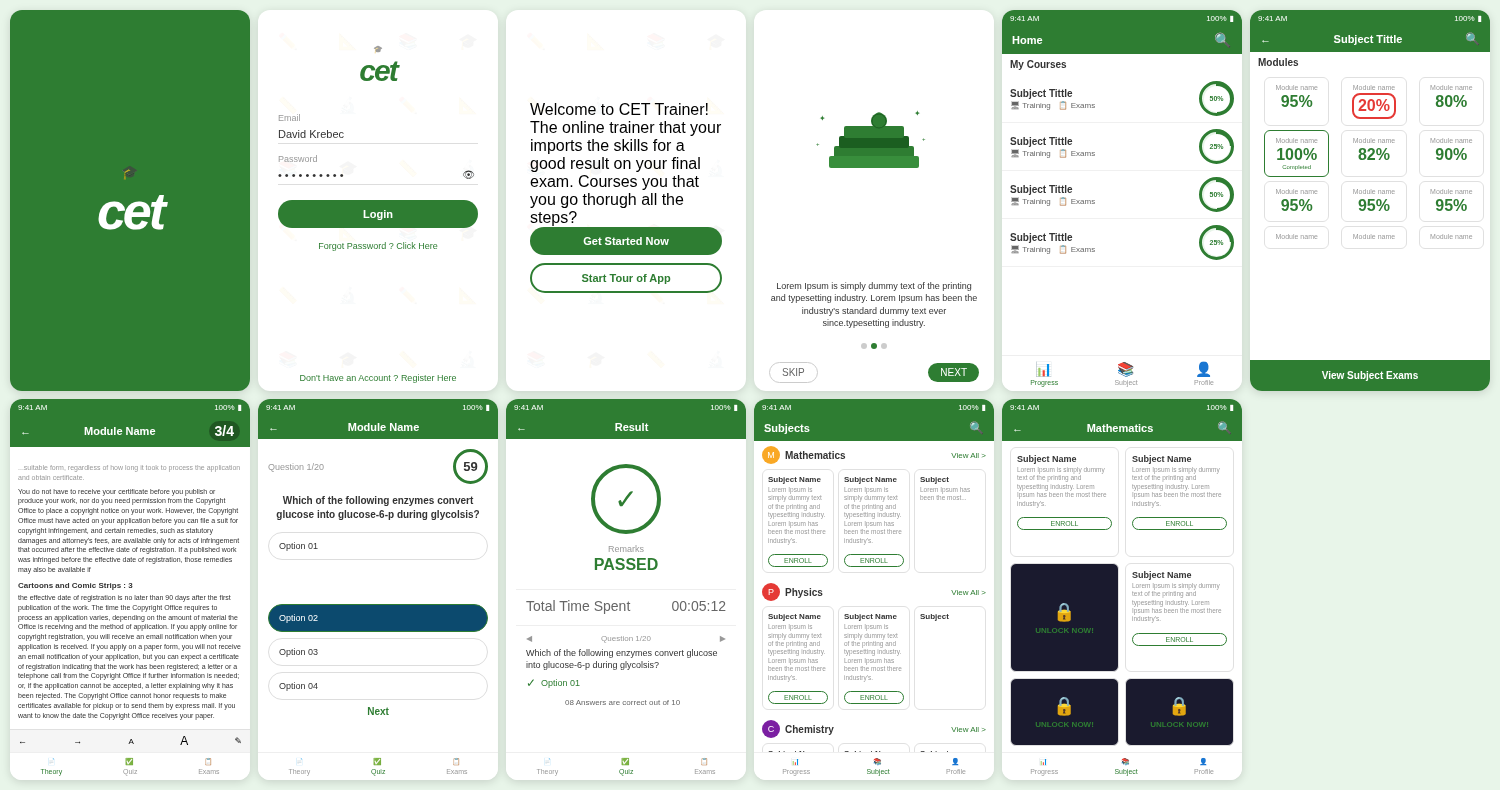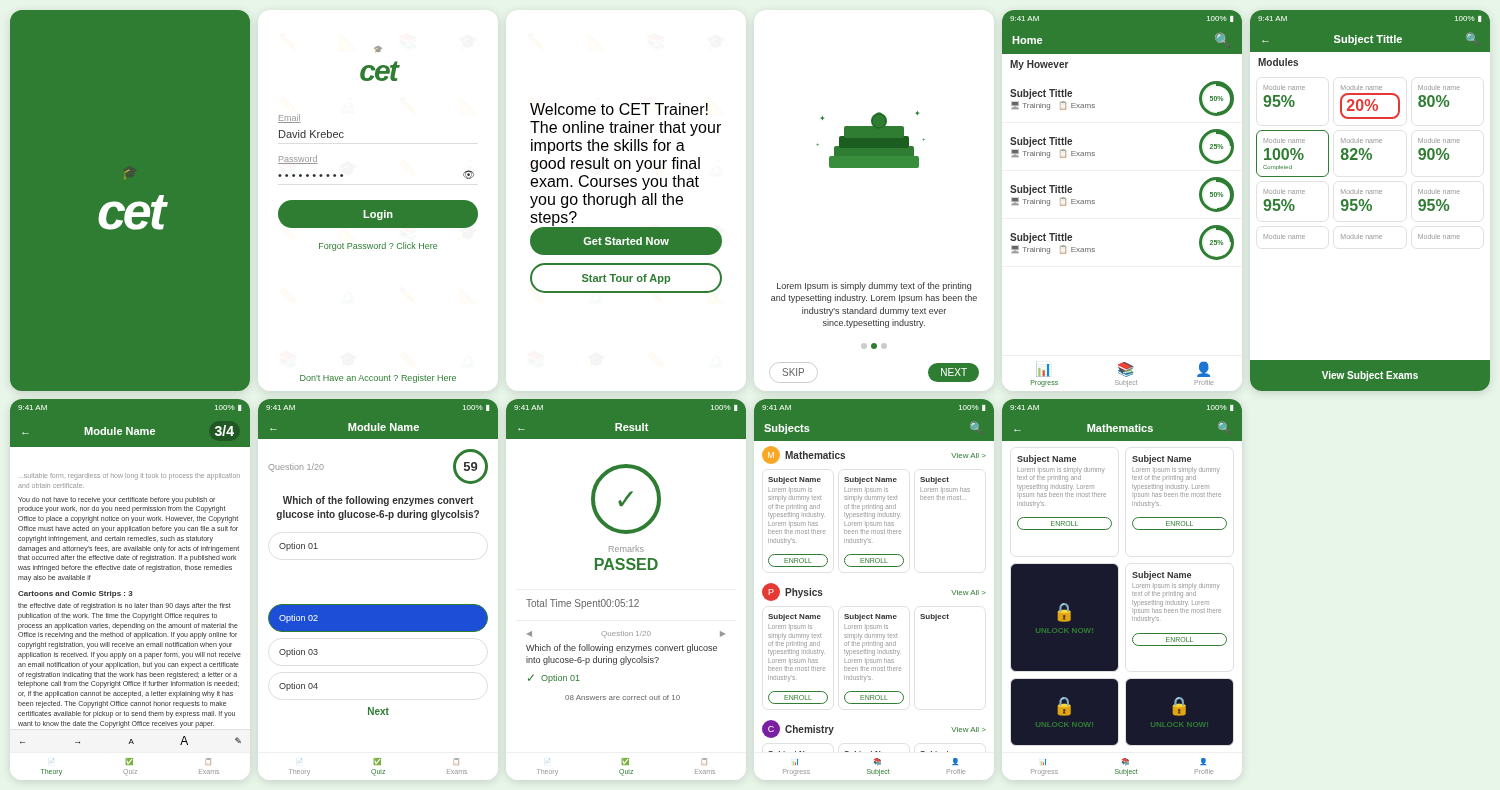--- a/index.html
+++ b/index.html
@@ -67,21 +67,21 @@
     }
     
     .login-screen .logo-area-small {
       display: flex;
       align-items: center;
       justify-content: center;
       padding: 15px 0 5px;
     }
     .form-section { padding: 10px 20px; flex: 1; }
     .form-field { margin-bottom: 10px; }
-    .form-label { font-size: 9px; color: #999; margin-bottom: 2px; text-decoration: underline; }
+    .form-label { font-size: 9px; color: #999; margin-bottom: 2px; }
     .form-value { font-size: 11px; color: #333; border-bottom: 1px solid #ddd; padding: 3px 0; }
     .form-password { letter-spacing: 3px; }
     .green-btn {
       background: #2e7d32;
       color: white;
       border: none;
       border-radius: 25px;
       padding: 8px 0;
       width: 100%;
       font-size: 11px;
@@ -203,20 +203,22 @@
       grid-template-columns: repeat(3, 1fr);
       gap: 4px;
       padding: 4px 6px;
     }
     .module-card {
       border: 1px solid #e0e0e0;
       border-radius: 6px;
       padding: 6px;
       display: flex;
       flex-direction: column;
+      align-items: center;
+      margin-left: 8px;
     }
     .module-label { font-size: 7px; color: #999; margin-bottom: 2px; }
     .module-percent {
       font-size: 16px;
       font-weight: bold;
       color: #2e7d32;
     }
     .module-percent.red { color: #e53935; border: 2px solid #e53935; border-radius: 8px; padding: 2px 4px; }
     .view-exams-btn {
       background: #2e7d32;
@@ -238,21 +240,21 @@
       font-size: 11px;
       font-weight: bold;
     }
     .page-indicator {
       font-size: 14px;
       color: white;
       background: rgba(0,0,0,0.3);
       padding: 2px 6px;
       border-radius: 10px;
     }
-    .reading-content { padding: 24px 8px; font-size: 7.5px; line-height: 1.4; color: #333; overflow: hidden; flex: 1; }
+    .reading-content { padding: 16px 8px; font-size: 7.5px; line-height: 1.4; color: #333; overflow: hidden; flex: 1; }
     .section-heading { font-weight: bold; margin: 5px 0 2px; font-size: 8px; }
     .text-toolbar {
       display: flex;
       align-items: center;
       justify-content: space-between;
       padding: 4px 8px;
       background: #f5f5f5;
       border-top: 1px solid #e0e0e0;
       font-size: 9px;
     }
@@ -284,38 +286,38 @@
       padding: 8px 10px;
       margin-bottom: 6px;
       border: 1px solid #ddd;
       border-radius: 20px;
       background: white;
       font-size: 9px;
       color: #333;
       cursor: pointer;
       text-align: left;
     }
-    .option-btn.selected { background: #1d4ed8; color: white; border-color: #2e7d32; margin-top: 44px; }
+    .option-btn.selected { background: #0c4a6e; color: white; border-color: #2e7d32; margin-top: 44px; }
     .next-link { text-align: center; color: #2e7d32; font-size: 10px; font-weight: bold; margin-top: 5px; cursor: pointer; }
     .result-content { padding: 10px; display: flex; flex-direction: column; align-items: center; flex: 1; }
     .result-circle {
       width: 70px; height: 70px;
       border-radius: 50%;
       border: 4px solid #2e7d32;
       display: flex;
       align-items: center;
       justify-content: center;
       margin: 15px 0 10px;
       font-size: 28px;
       color: #2e7d32;
     }
     .remarks-label { font-size: 9px; color: #999; margin-bottom: 2px; }
     .passed-text { font-size: 16px; font-weight: bold; color: #2e7d32; margin-bottom: 15px; }
     .result-stats { width: 100%; padding: 8px 10px; border-top: 1px solid #eee; border-bottom: 1px solid #eee; }
-    .stat-row { display: flex; font-size: 10px; color: #666; margin-bottom: 3px; }
+    .stat-row { display: flex; justify-content: space-between; font-size: 14px; color: #666; margin-bottom: 3px; }
     .answer-review { width: 100%; padding: 8px 10px; }
     .review-question { font-size: 9px; color: #333; margin-bottom: 5px; line-height: 1.3; }
     .answer-row { display: flex; align-items: center; gap: 5px; font-size: 9px; color: #2e7d32; }
     .correct-icon { color: #2e7d32; font-size: 12px; }
     .answers-count { font-size: 8px; color: #666; }
     .subject-section { margin-bottom: 5px; }
     .subject-header { display: flex; justify-content: space-between; align-items: center; padding: 5px 8px; }
     .subject-name-row { display: flex; align-items: center; gap: 5px; }
     .subject-icon { width: 18px; height: 18px; border-radius: 50%; display: flex; align-items: center; justify-content: center; font-size: 9px; color: white; }
     .subject-title { font-size: 10px; font-weight: bold; color: #333; }
@@ -492,21 +494,21 @@
       <span>9:41 AM</span>
       <div class="status-icons">
         <span>100%</span>
         <span>▮</span>
       </div>
     </div>
     <div class="green-header">
       <span>Home</span>
       <span style="font-size:14px;">🔍</span>
     </div>
-    <div class="section-title">My However</div>
+    <div class="section-title">My Courses</div>
     <div style="flex:1; overflow:hidden;">
       <div class="course-item">
         <div class="course-info">
           <div class="course-name">Subject Tittle</div>
           <div class="course-sub">
             <span class="course-tag">
                 <span>🖥</span>
                 <span>Training</span>
               </span>
             <span class="course-tag">

